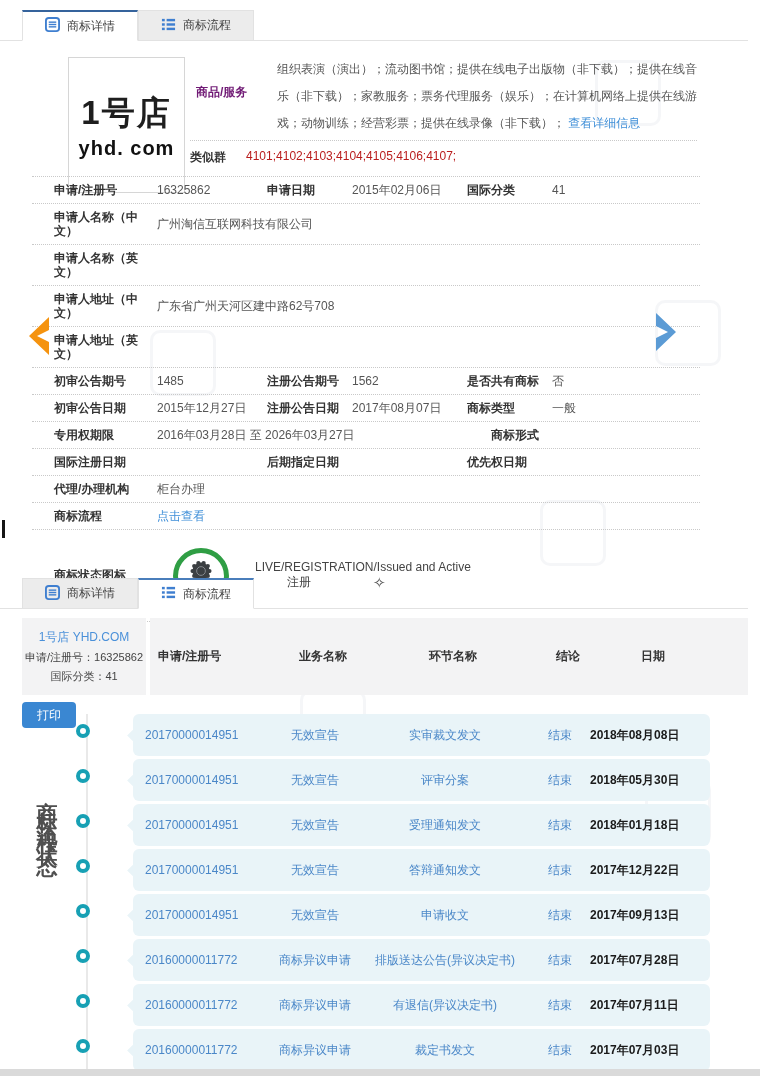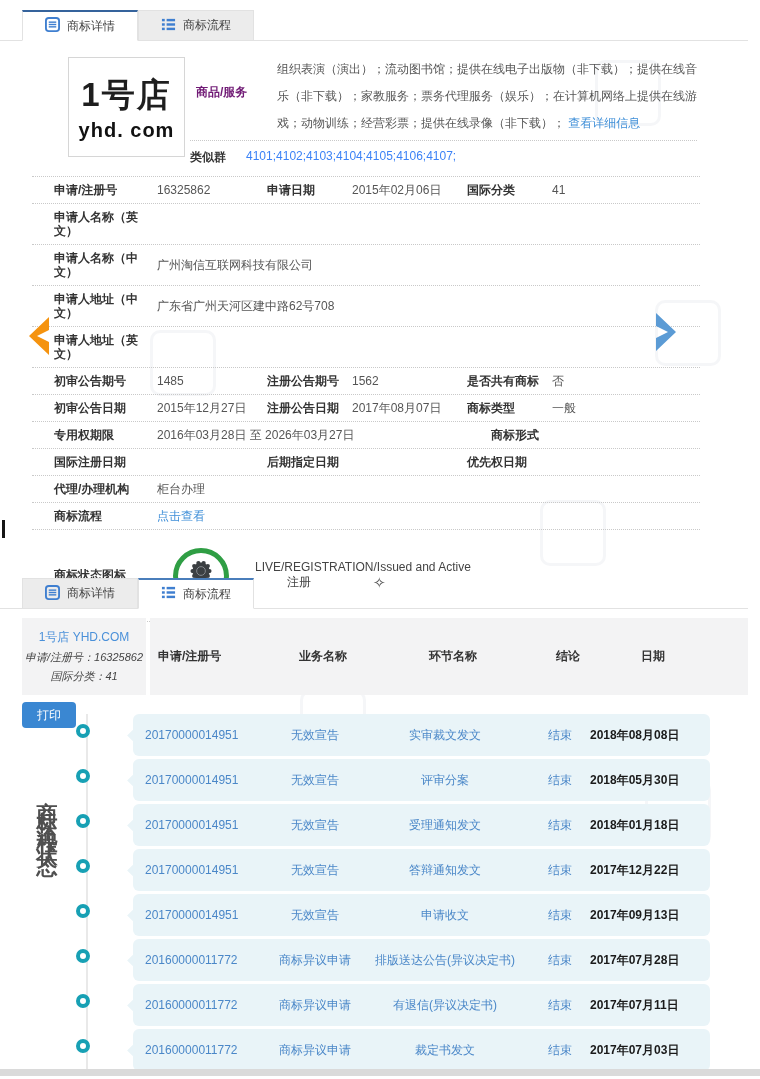--- a/index.html
+++ b/index.html
@@ -11,30 +11,30 @@
 
   
   .tabbar { position:absolute; left:22px; height:31px; display:flex; }
   .tabline { position:absolute; left:0; width:748px; height:1px; background:#e2e2e2; }
   .tab { width:116px; height:31px; display:flex; align-items:center; justify-content:center; gap:7px;
          background:#ececec; border:1px solid #e2e2e2; font-size:12px; color:#444; cursor:pointer; }
   .tab.active { background:#fff; border-top:2px solid #35639c; border-bottom:1px solid #fff; }
   .tab.active2 { background:#fff; border-top:2px solid #4a7ebb; border-bottom:1px solid #fff; }
 
   
-  .logo-box { position:absolute; left:68px; top:57px; width:117px; height:100px; border:1px solid #d6d6d6;
+  .logo-box { position:absolute; left:68px; top:57px; width:117px; height:136px; border:1px solid #d6d6d6;
               display:flex; flex-direction:column; align-items:center; justify-content:center; background:#fff; }
   .logo1 { font-size:33px; font-weight:600; color:#1e1e1e; letter-spacing:2px; }
   .logo2 { font-size:20px; font-weight:700; color:#111; margin-top:1px; letter-spacing:1px; }
   .goods-label { position:absolute; left:196px; top:84px; font-size:12px; font-weight:700; color:#701a75; }
   .goods-text  { position:absolute; left:277px; top:56px; width:420px; font-size:12px; line-height:27px; color:#555; }
   .lnk { color:#3f8fd8; text-decoration:none; cursor:pointer; }
   .dotted { position:absolute; border-top:1px dotted #c9c9c9; }
   .sim-label { position:absolute; left:190px; top:149px; font-size:12px; font-weight:700; color:#333; }
-  .sim-value { position:absolute; left:246px; top:149px; font-size:12px; color:#3b82f6; }
+  .sim-value { position:absolute; left:246px; top:149px; font-size:12px; color:#b91c1c; }
 
   .detail-rows { position:absolute; left:32px; top:176px; width:668px; border-top:1px dotted #c9c9c9; }
   .drow { display:grid; padding:6px 0 6px 22px; border-bottom:1px dotted #c9c9c9; font-size:12px; line-height:14px; align-items:center; }
   .g3   { grid-template-columns:103px 110px 85px 115px 85px 1fr; }
   .g1   { grid-template-columns:103px 1fr; }
   .g8   { grid-template-columns:103px 334px 85px 1fr; }
   .lbl  { font-weight:700; color:#333; }
   .val  { color:#555; }
 
   .status-row { display:flex; align-items:center; padding:10px 0 10px 22px; border-bottom:1px dotted #c9c9c9; min-height:92px; }
@@ -44,21 +44,21 @@
   .status-text { margin-left:26px; font-size:12px; color:#444; }
   .status-line2 { margin-top:0; display:flex; align-items:flex-start;padding-left:32px; }
   .cursor-glyph { margin-left:62px; font-size:15px; color:#555; }
 
   .nav-arrow { position:absolute; cursor:pointer; }
 
   
   .info-panel { position:absolute; left:22px; top:618px; width:124px; height:77px; background:#f3f3f4;
                 display:flex; flex-direction:column; align-items:center; justify-content:center; text-align:center; }
   .info-title { font-size:12px; color:#4a90d9; cursor:pointer; }
-  .info-line  { font-size:11px; color:#444; margin-top:4px; white-space:nowrap;font-style:italic; }
+  .info-line  { font-size:11px; color:#444; margin-top:4px; white-space:nowrap; }
   .ph-band { position:absolute; left:150px; top:618px; width:598px; height:77px; background:#f3f3f4;
              display:grid; grid-template-columns:120px 90px 170px 60px 110px; align-items:center; padding-left:8px;
              font-size:12px; color:#333; font-weight:600; }
   .ph-band span { text-align:center; }
   .ph-band span:first-child { text-align:left; }
 
   .print-btn { position:absolute; left:22px; top:702px; width:54px; height:26px; background:#3a87d2; color:#fff;
                font-size:12px; border-radius:4px; display:flex; align-items:center; justify-content:center; cursor:pointer; }
   .tl-line { position:absolute; left:86px; top:714px; width:2px; height:360px; background:#e9e9e9; }
   .tl-circle { position:absolute; left:76px; width:14px; height:14px; border:4px solid #17a0b4; border-radius:50%; background:#fff; }
@@ -134,26 +134,26 @@
   <div class="detail-rows">
     <div class="drow g3">
       <span class="lbl">申请/注册号</span>
       <span class="val">16325862</span>
       <span class="lbl">申请日期</span>
       <span class="val">2015年02月06日</span>
       <span class="lbl">国际分类</span>
       <span class="val">41</span>
     </div>
     <div class="drow g1">
-      <span class="lbl">申请人名称（英文）</span>
-      <span class="val"></span>
-    </div>
-    <div class="drow g1">
       <span class="lbl">申请人名称（中文）</span>
       <span class="val">广州淘信互联网科技有限公司</span>
+    </div>
+    <div class="drow g1">
+      <span class="lbl">申请人名称（英文）</span>
+      <span class="val"></span>
     </div>
     <div class="drow g1">
       <span class="lbl">申请人地址（中文）</span>
       <span class="val">广东省广州天河区建中路62号708</span>
     </div>
     <div class="drow g1">
       <span class="lbl">申请人地址（英文）</span>
       <span class="val"></span>
     </div>
     <div class="drow g3">

